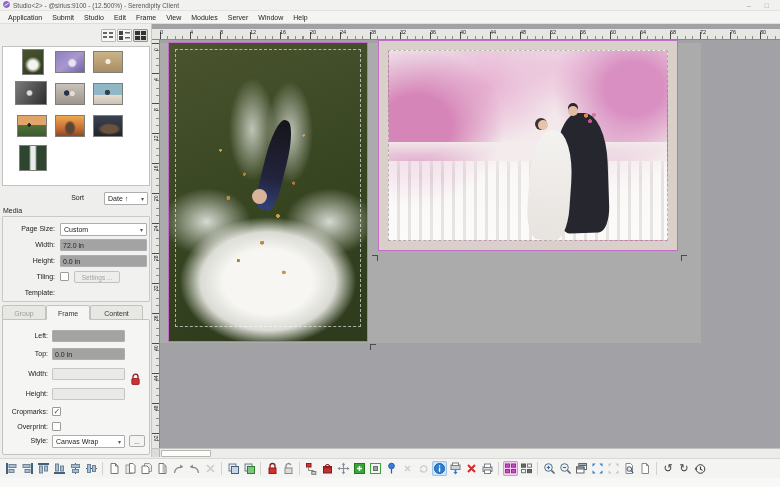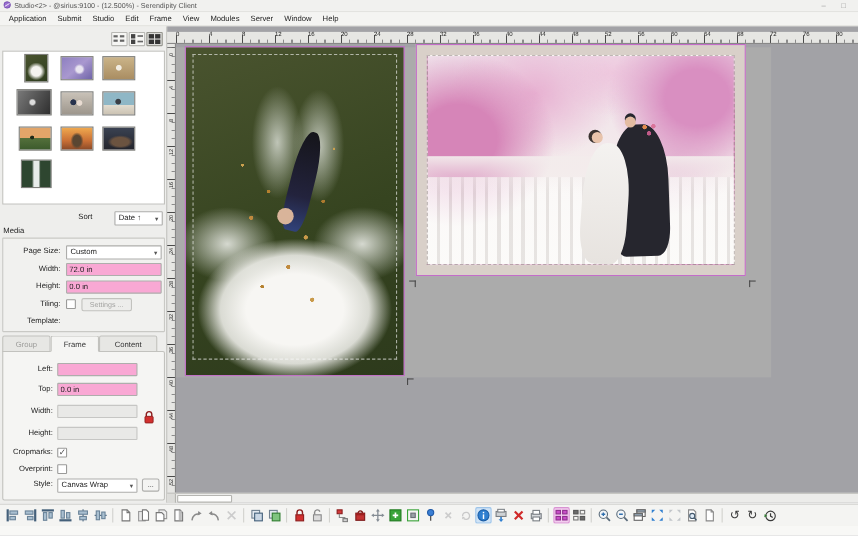--- a/index.html
+++ b/index.html
@@ -31,21 +31,21 @@
   .t8{background:radial-gradient(ellipse 55% 40% at 55% 65%,#6b5340 0 50%,transparent 75%),linear-gradient(180deg,#3a4252,#23242c)}
   .t9{background:linear-gradient(90deg,#2e4630 0 35%,#e8ecea 42% 58%,#2e4630 65%),linear-gradient(180deg,#3c5a40,#2f6e62)}
   .sortrow{position:absolute;left:0;top:167px;width:150px;height:14px}
   .sortlabel{position:absolute;right:66px;top:3px;font-size:7px;color:#222}
   .dropdown{position:absolute;height:13px;background:#fff;border:1px solid #adadab;border-radius:1px;display:flex;align-items:center;padding:0 3px;font-size:7px;color:#222}
   .dropdown::after{content:"▾";margin-left:auto;font-size:6px;color:#555;padding-left:3px}
   .sortdd{left:104px;top:1px;width:44px}
   .sectionlabel{position:absolute;left:3px;top:183px;font-size:7px;color:#222}
   .groupbox{position:absolute;left:2px;top:192px;width:148px;height:86px;border:1px solid #c9c9c5;background:#f1f1ef;border-radius:1px}
   .flabel{position:absolute;text-align:right;font-size:7px;color:#222}
-  .tinput{position:absolute;height:12px;border:1px solid #aeaeac;background:#f9a8d4;font-size:7px;padding:0 2px;font-family:inherit;color:#222;border-radius:1px}
+  .tinput{position:absolute;height:12px;border:1px solid #aeaeac;background:#a3a3a3;font-size:7px;padding:0 2px;font-family:inherit;color:#222;border-radius:1px}
   .tinput:disabled{background:#e9e9e7;border-color:#c6c6c4}
   .checkbox{position:absolute;width:9px;height:9px;border:1px solid #9b9b99;background:#fff;border-radius:1px}
   .checkbox.checked::after{content:"✓";position:absolute;left:0.5px;top:-1px;font-size:8px;color:#4a4a4a}
   .smallbtn{position:absolute;height:12px;border:1px solid #c2c2be;background:#ededeb;color:#a4a4a2;font-size:6.5px;display:flex;align-items:center;justify-content:center;border-radius:2px}
   .morebtn{border:1px solid #adadab;background:#f4f4f2;color:#333}
   
   .tab{position:absolute;top:281px;height:15px;line-height:15px;text-align:center;font-size:7px;border:1px solid #c2c2be;background:#e7e7e4;border-radius:2px 2px 0 0}
   .tab.active{background:#f5f5f3;border-bottom-color:#f5f5f3;z-index:2}
   .tab.dim{color:#9b9b99}
   .inspbox{position:absolute;left:2px;top:295px;width:148px;height:136px;border:1px solid #c2c2be;background:#f5f5f3;border-radius:0 2px 2px 2px}

